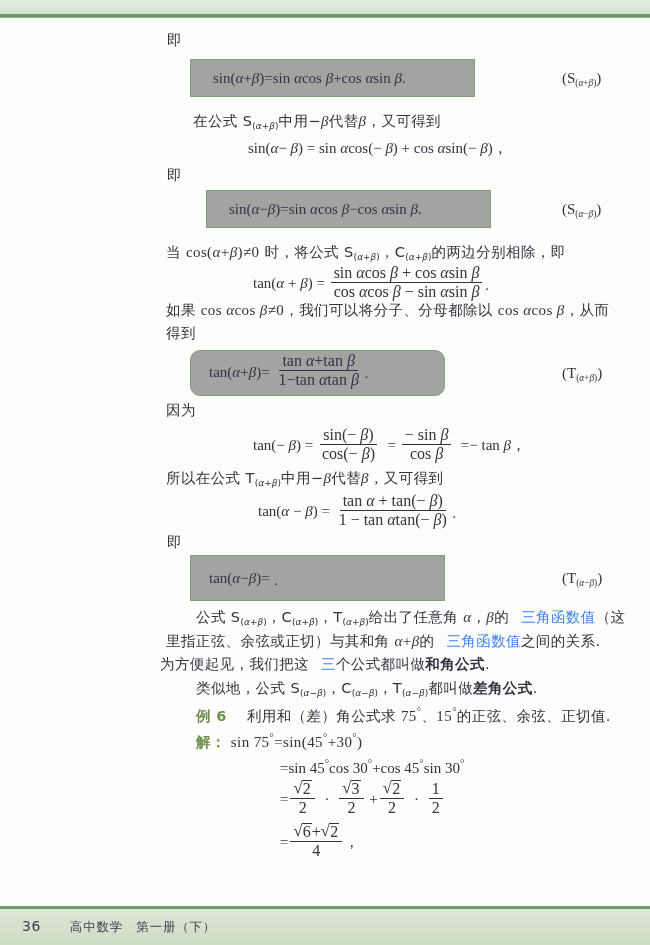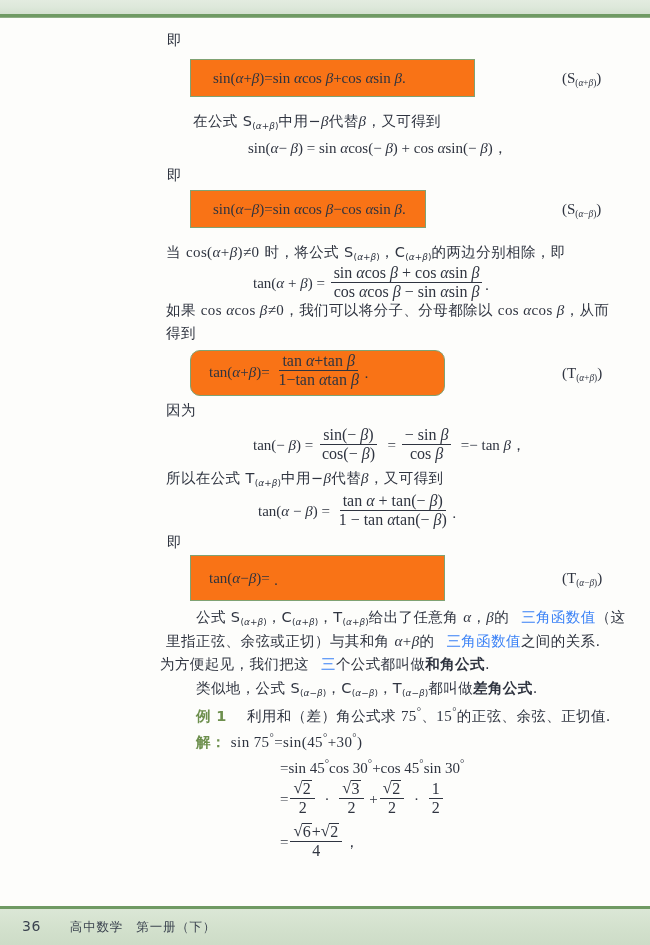--- a/index.html
+++ b/index.html
@@ -79,21 +79,21 @@
   .math { font-family: "Liberation Serif", "DejaVu Serif", serif; font-size: 15px; }
   .mi { font-style: italic; }
   .bluish { color: #3b82f6; padding-left: 12px; }
   .greenlbl { color: #6d8f4d; font-weight: bold; }
   .bold { font-weight: bold; }
 
   
   .fbox {
     position: absolute;
     border: 1.5px solid #7fa273;
-    background: #f97316;
+    background: #a3a3a3;
     box-sizing: border-box;
     display: flex;
     align-items: center;
     padding-left: 22px;
     font-family: "Liberation Serif", "DejaVu Serif", serif;
     font-size: 15.5px;
     color: #2f3440;
   }
   .tag {
     position: absolute;
@@ -171,21 +171,21 @@
     <div class="ln cn" style="left:193px; top:113px;">
       在公式&nbsp;S<span class="sub">(<span class="mi">α</span>+<span class="mi">β</span>)</span>中用−<span class="mi math">β</span>代替<span class="mi math">β</span>，又可得到
     </div>
 
     <div class="ln math" style="left:248px; top:140px;">
       sin(<span class="mi">α</span>−&nbsp;<span class="mi">β</span>)&nbsp;=&nbsp;sin&nbsp;<span class="mi">α</span>cos(−&nbsp;<span class="mi">β</span>)&nbsp;+&nbsp;cos&nbsp;<span class="mi">α</span>sin(−&nbsp;<span class="mi">β</span>)，
     </div>
 
     <div class="ln cn" style="left:167px; top:168px;">即</div>
 
-    <div class="fbox" style="left:190px; top:190px; width:236px; height:38px;text-align:right;">
+    <div class="fbox" style="left:206px; top:190px; width:285px; height:38px;text-align:right;">
       <span class="math">
         sin(<span class="mi">α</span>−<span class="mi">β</span>)=sin&nbsp;<span class="mi">α</span>cos&nbsp;<span class="mi">β</span>−cos&nbsp;<span class="mi">α</span>sin&nbsp;<span class="mi">β</span>.
       </span>
     </div>
     <div class="tag" style="left:562px; top:201px;">
       (S<span class="sub">(<span class="mi">α</span>−<span class="mi">β</span>)</span>)
     </div>
 
     <div class="ln cn" style="left:166px; top:244px;text-align:right;">
       当&nbsp;<span class="math">cos(<span class="mi">α</span>+<span class="mi">β</span>)≠0</span>&nbsp;时，将公式&nbsp;S<span class="sub">(<span class="mi">α</span>+<span class="mi">β</span>)</span>，C<span class="sub">(<span class="mi">α</span>+<span class="mi">β</span>)</span>的两边分别相除，即
@@ -265,21 +265,21 @@
     </div>
     <div class="ln cn" style="left:160px; top:657px;">
       为方便起见，我们把这<span class="bluish">三</span>个公式都叫做<span class="bold">和角公式</span>.
     </div>
 
     <div class="ln cn" style="left:196px; top:681px;">
       类似地，公式&nbsp;S<span class="sub">(<span class="mi">α</span>−<span class="mi">β</span>)</span>，C<span class="sub">(<span class="mi">α</span>−<span class="mi">β</span>)</span>，T<span class="sub">(<span class="mi">α</span>−<span class="mi">β</span>)</span>都叫做<span class="bold">差角公式</span>.
     </div>
 
     <div class="ln cn" style="left:196px; top:706px;">
-      <span class="greenlbl">例 1</span>
+      <span class="greenlbl">例 6</span>
       &nbsp;&nbsp;&nbsp;利用和（差）角公式求&nbsp;<span class="math">75<span class="deg">°</span></span>、<span class="math">15<span class="deg">°</span></span>的正弦、余弦、正切值.
     </div>
 
     <div class="ln cn" style="left:196px; top:732px;">
       <span class="greenlbl">解：</span>
       <span class="math">sin&nbsp;75<span class="deg">°</span>=sin(45<span class="deg">°</span>+30<span class="deg">°</span>)</span>
     </div>
 
     <div class="ln math" style="left:280px; top:758px;">
       =sin&nbsp;45<span class="deg">°</span>cos&nbsp;30<span class="deg">°</span>+cos&nbsp;45<span class="deg">°</span>sin&nbsp;30<span class="deg">°</span>

